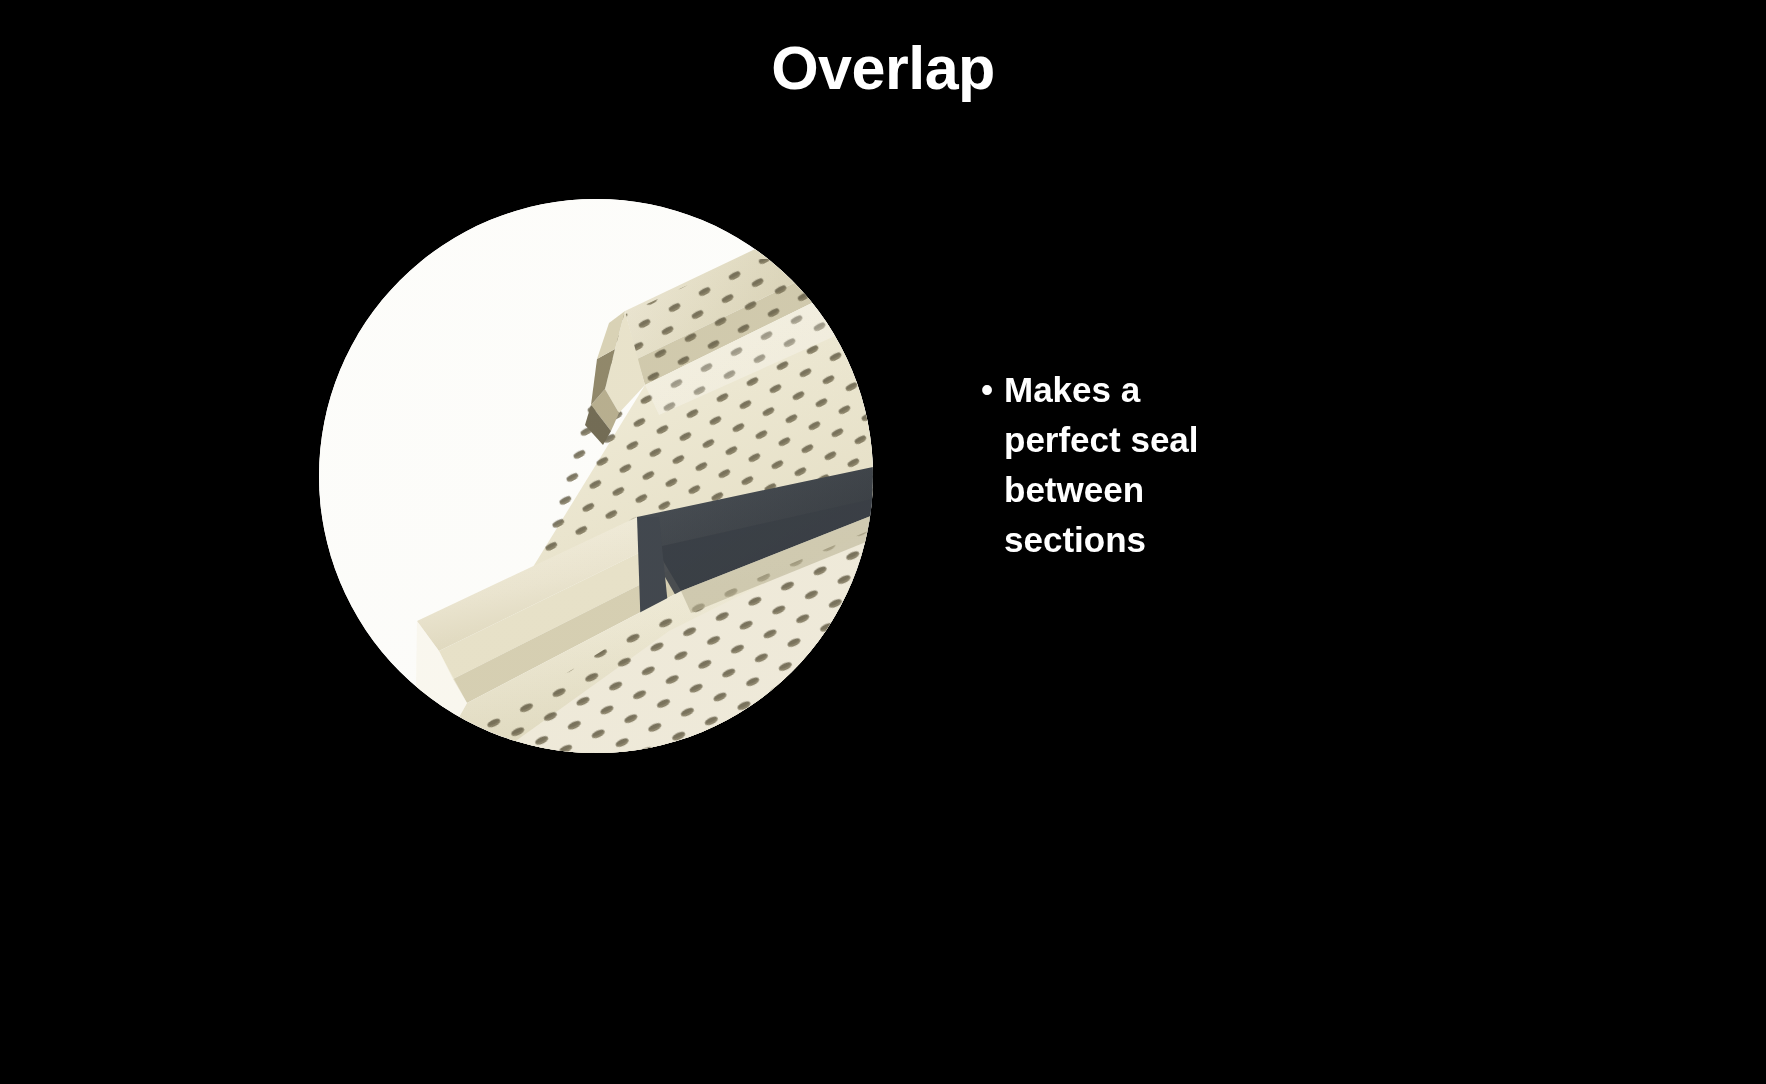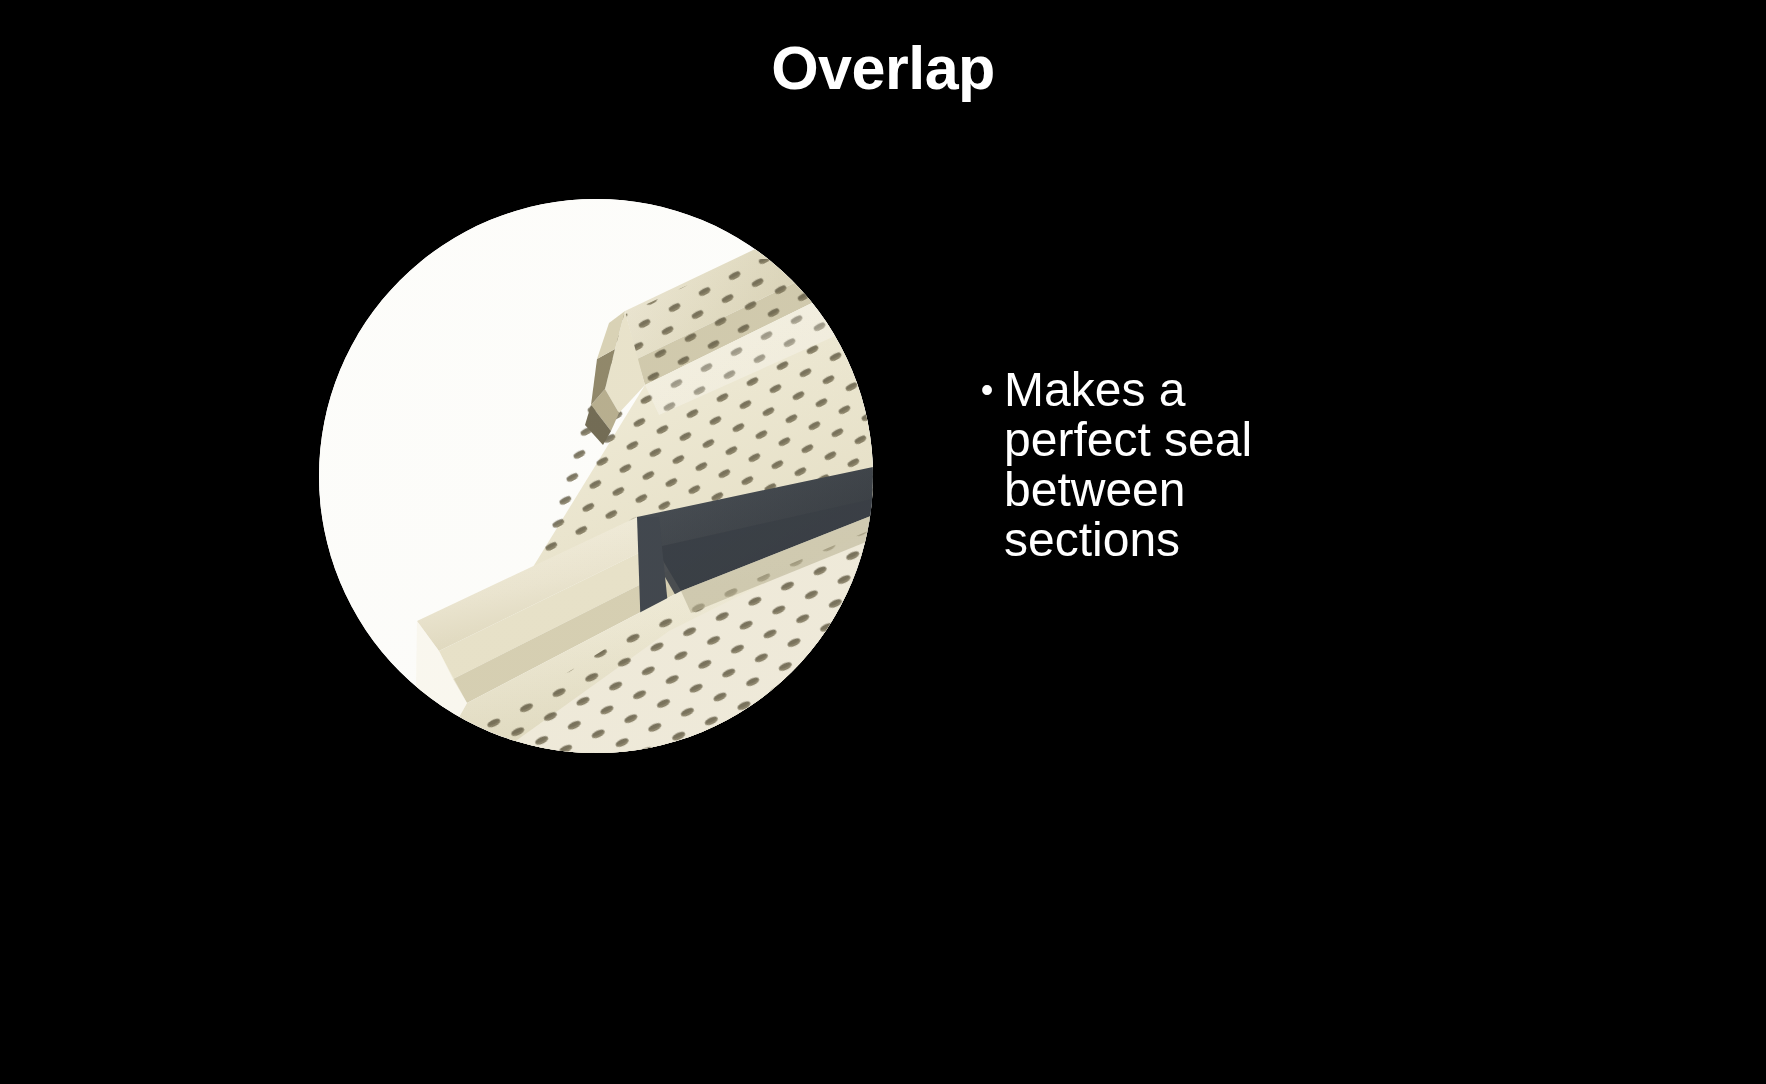--- a/index.html
+++ b/index.html
@@ -69,22 +69,22 @@
   .bullet-dot {
     color: #ffffff;
     font-size: 36px;
     line-height: 50px;
     flex: 0 0 auto;
     width: 14px;
     text-align: center;
   }
   .bullet-text {
     color: #ffffff;
-    font-size: 48px;
-    font-weight: 400;
+    font-size: 35px;
+    font-weight: 700;
     line-height: 50px;
     letter-spacing: 0px;
     font-family: "Liberation Sans", sans-serif;
     white-space: pre-line;
   }
 </style>
 </head>
 <body>
 
 <div class="slide">

